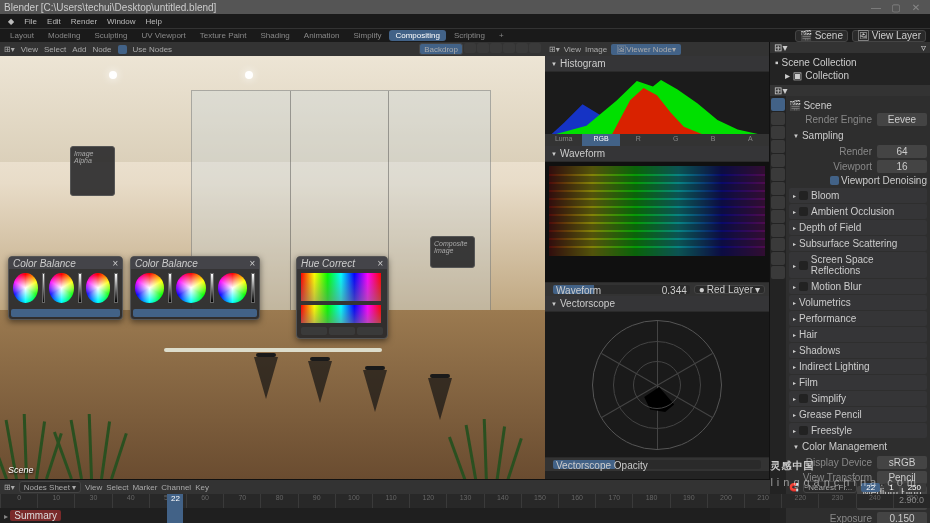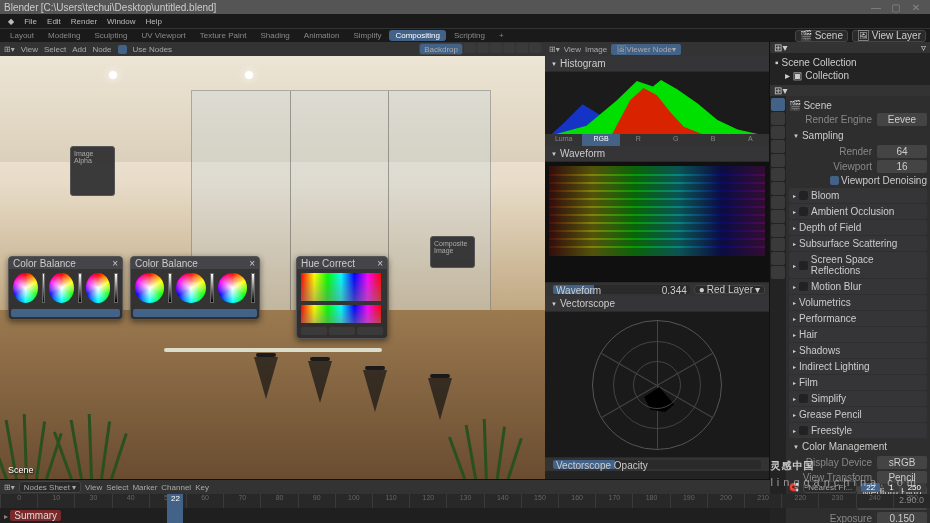--- a/index.html
+++ b/index.html
@@ -14,21 +14,21 @@
 .tab.active { background: #426287; color: #fff; }
 .right-ctrl { margin-left: auto; display: flex; gap: 4px; }
 .dropdown { background: #2a2a2a; border: 1px solid #444; border-radius: 3px; padding: 0 4px; font-size: 8px; display: flex; align-items: center; gap: 2px; height: 12px; }
 .main { display: flex; height: 437px; }
 .viewport-col { width: 545px; display: flex; flex-direction: column; }
 .vp-header { height: 14px; background: #333; display: flex; align-items: center; gap: 6px; padding: 0 4px; }
 .vp-header span { font-size: 8px; color: #aaa; }
 .vp-header .chk { width: 9px; height: 9px; background: #426287; border-radius: 2px; }
 .vp-ico { display: flex; gap: 1px; margin-left: auto; }
 .vp-ico i { width: 12px; height: 10px; background: #3a3a3a; border-radius: 2px; }
-.viewport { flex: 1; position: relative; background: linear-gradient(180deg, #f5f0e8 0%, #e8dcc8 30%, #c0a882 60%, #806040 100%); overflow: hidden; }
+.viewport { flex: 1; position: relative; background: linear-gradient(180deg, #f5f0e8 0%, #e8dcc8 30%, #c0a882 60%, #806040 100%); overflow: hidden; font-style: italic; }
 .interior { position: absolute; inset: 0; }
 .ceiling { position: absolute; top: 0; left: 0; right: 0; height: 25%; background: linear-gradient(180deg, #ede5d5 0%, #dbd0ba 100%); }
 .ceiling::before, .ceiling::after { content: ''; position: absolute; top: 15px; width: 8px; height: 8px; background: #fff; border-radius: 50%; box-shadow: 0 0 8px #fff; }
 .ceiling::before { left: 20%; } .ceiling::after { left: 45%; }
 .glass-wall { position: absolute; top: 8%; left: 35%; width: 55%; height: 55%; background: rgba(200,215,225,0.3); border: 1px solid rgba(50,50,50,0.3); }
 .glass-wall::before { content:''; position:absolute; top:0; bottom:0; left:33%; width:0; border-left:1px solid rgba(50,50,50,0.4); }
 .glass-wall::after { content:''; position:absolute; top:0; bottom:0; left:66%; width:0; border-left:1px solid rgba(50,50,50,0.4); }
 .floor { position: absolute; bottom: 0; left: 0; right: 0; height: 40%; background: linear-gradient(180deg, #9b7a50 0%, #6a4c30 100%); }
 .table { position: absolute; bottom: 30%; left: 30%; width: 40%; height: 4px; background: #ddc; border-radius: 2px; }
 .stool { position: absolute; width: 30px; height: 50px; }

